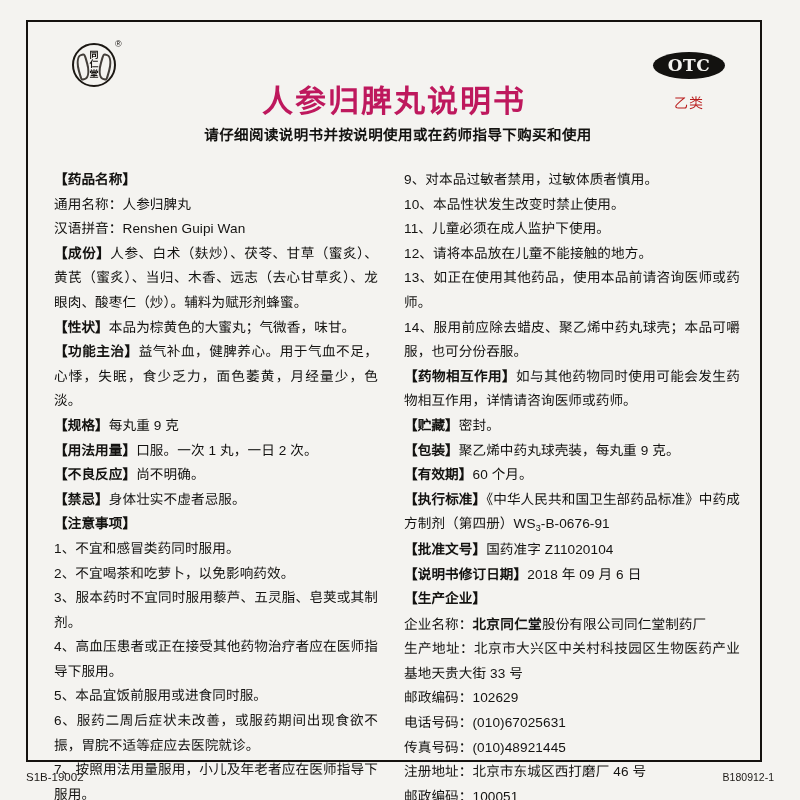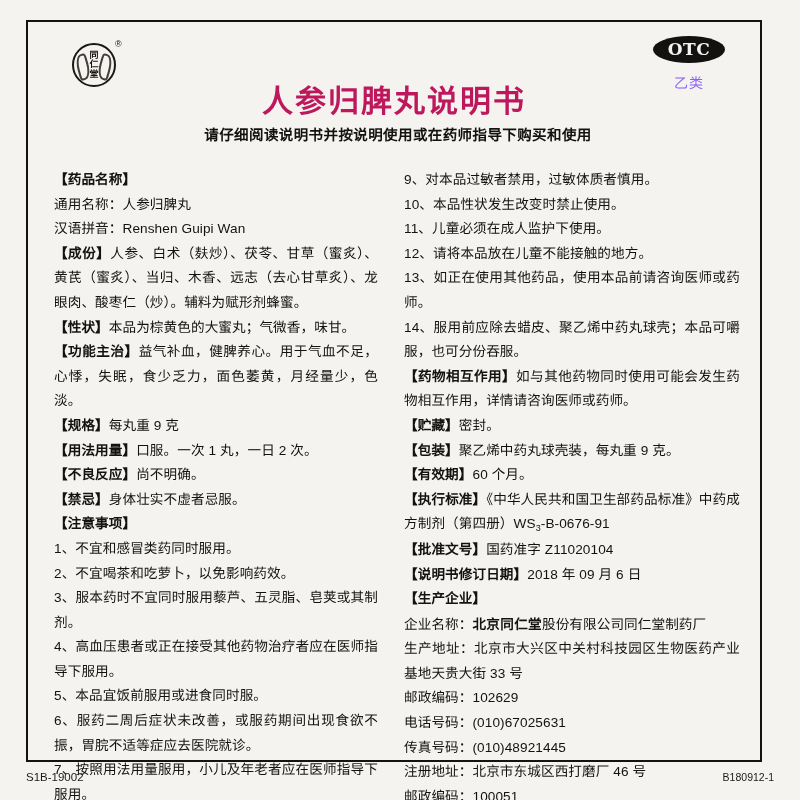--- a/index.html
+++ b/index.html
@@ -90,37 +90,37 @@
   .otc-wrap {
     position: absolute;
     right: 28px;
     top: 14px;
     width: 86px;
     text-align: center;
   }
   .otc-badge {
     width: 72px;
     height: 27px;
-    margin: 0 auto;
+    margin: 16px auto;
     background: #131210;
     border-radius: 50%;
     color: #f4f3f0;
     font-family: "DejaVu Serif", "Liberation Serif", serif;
     font-weight: bold;
     font-size: 17px;
     letter-spacing: 0.5px;
     line-height: 27px;
     text-align: center;
   }
   .otc-sub {
     margin-top: 12px;
     font-size: 14px;
     line-height: 16px;
     letter-spacing: 1px;
-    color: #8b5cf6;
+    color: #b91c1c;
   }
 
   .doc-title {
     position: absolute;
     left: 0; right: 0;
     top: 62px;
     text-align: center;
     font-family: "DejaVu Serif", "Liberation Serif", serif;
     font-weight: bold;
     font-size: 31px;

